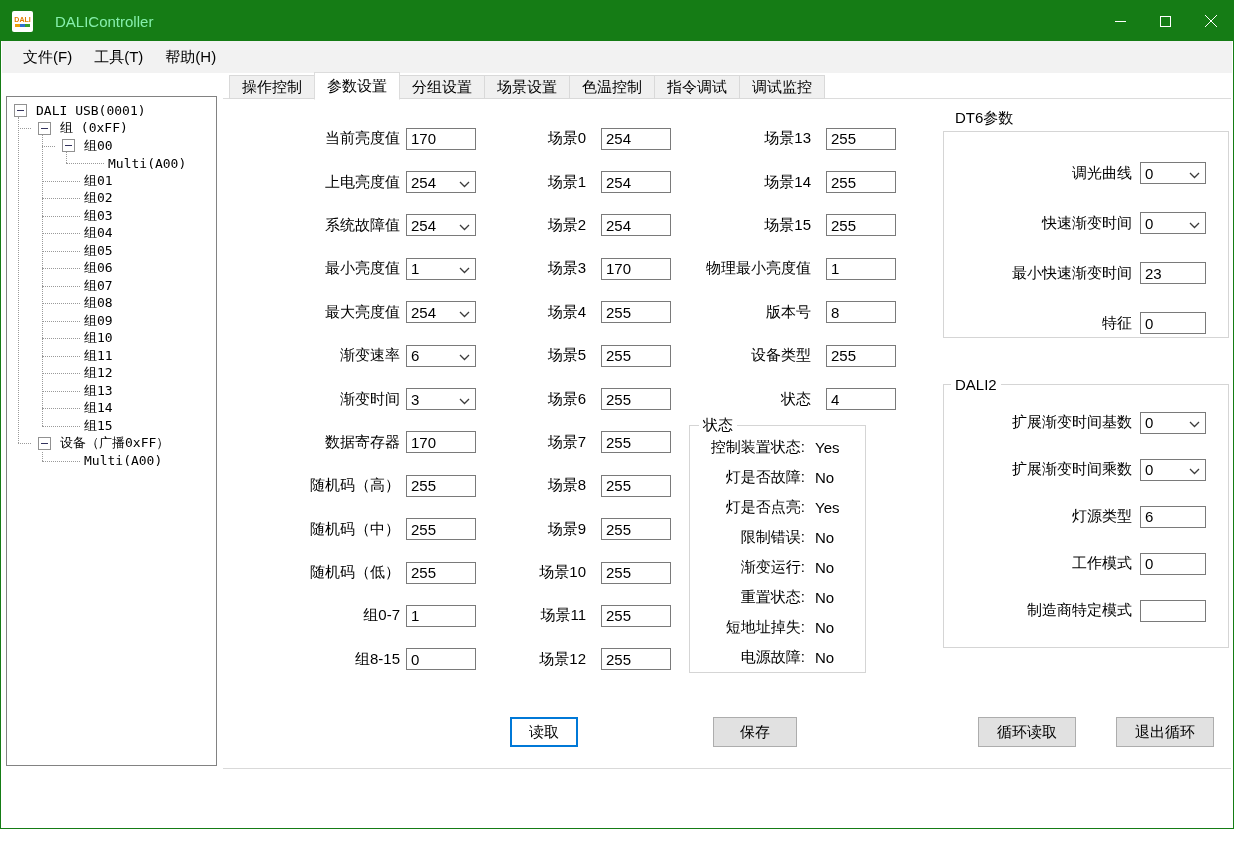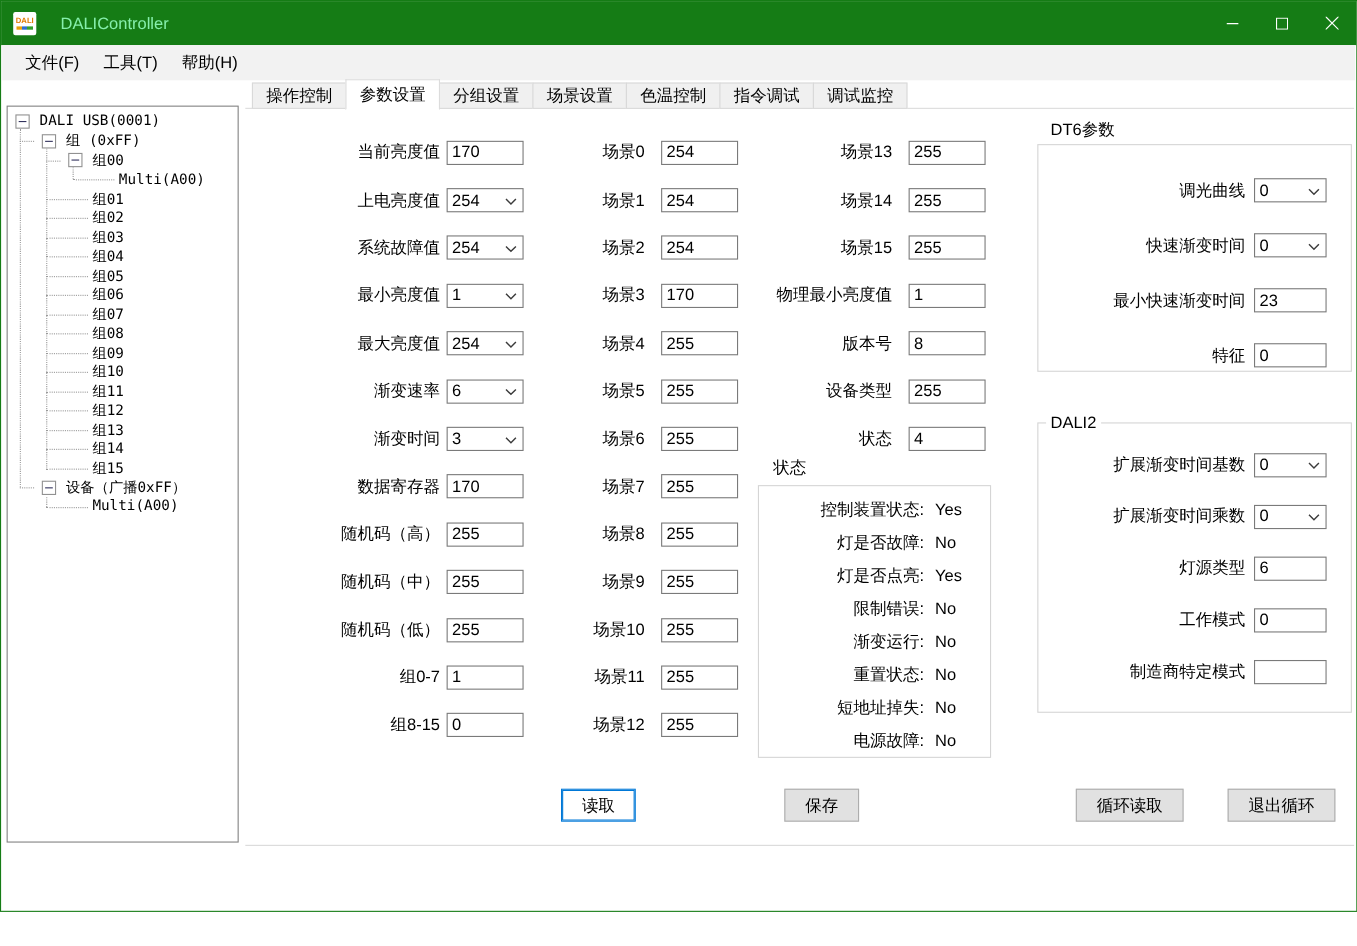--- a/index.html
+++ b/index.html
@@ -383,21 +383,21 @@
         <span class="flabel">设备类型</span>
         <input class="tbox" value="255" style="">
       </div>
       <div class="frow">
         <span class="flabel">状态</span>
         <input class="tbox" value="4" style="">
       </div>
     </div>
 
   <span class="gtitle" style="left:698px;top:415px;">状态</span>
-  <div class="gbox" style="left:688px;top:440px;width:212px;height:248px;">
+  <div class="gbox" style="left:688px;top:424px;width:177px;height:248px;">
     <div class="sgrid" id="statusgrid">
         <div class="srow">
           <span class="slabel">控制装置状态:</span>
           <span class="sval">Yes</span>
         </div>
         <div class="srow">
           <span class="slabel">灯是否故障:</span>
           <span class="sval">No</span>
         </div>
         <div class="srow">
@@ -489,19 +489,19 @@
           <input class="tbox" value="0" style="">
         </div>
         <div class="frow">
           <span class="flabel">制造商特定模式</span>
           <input class="tbox" style="">
         </div>
       </div>
   </div>
 
   <div class="btn focused" style="left:509px;top:716px;width:68px;">读取</div>
-  <div class="btn" style="left:712px;top:716px;width:68px;">保存</div>
+  <div class="btn" style="left:712px;top:716px;width:84px;">保存</div>
   <div class="btn" style="left:977px;top:716px;width:98px;">循环读取</div>
   <div class="btn" style="left:1115px;top:716px;width:98px;">退出循环</div>
 
 
 
 </div>
 
 </body></html>

